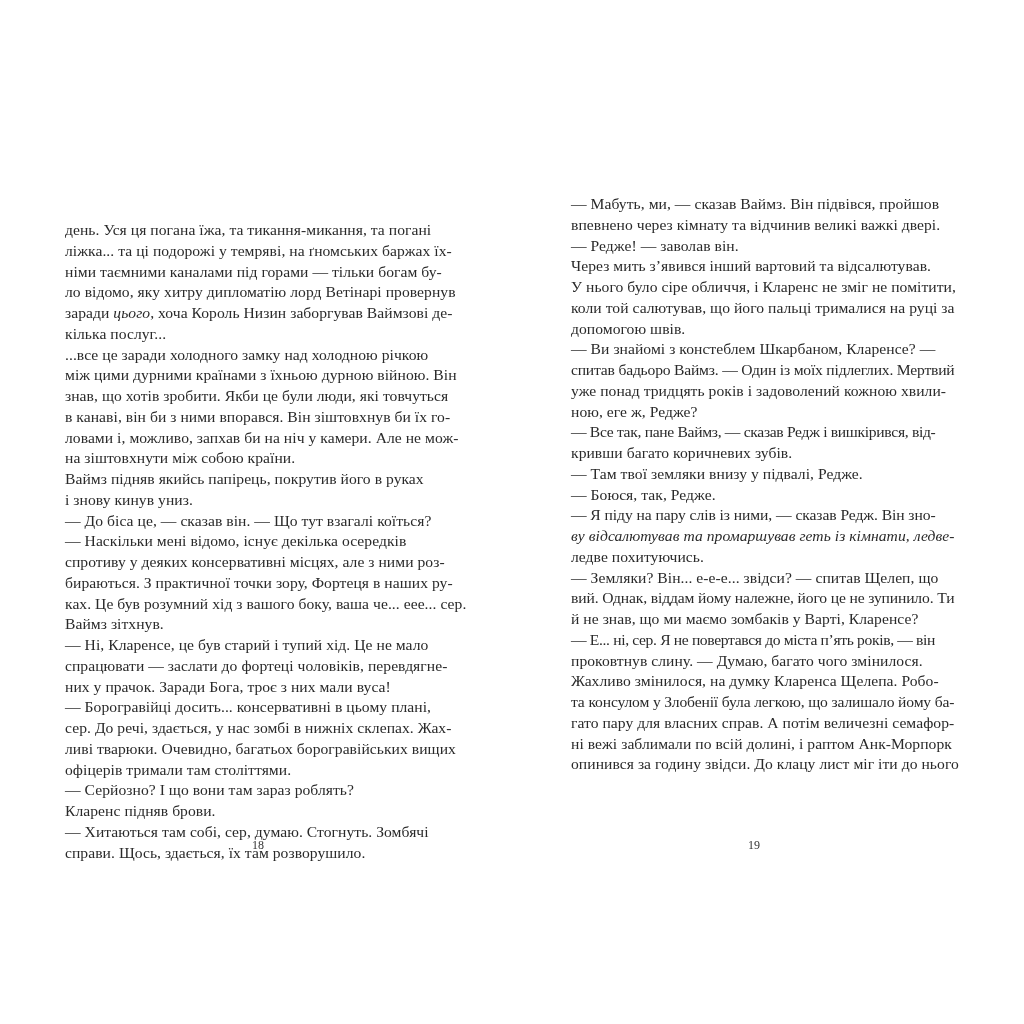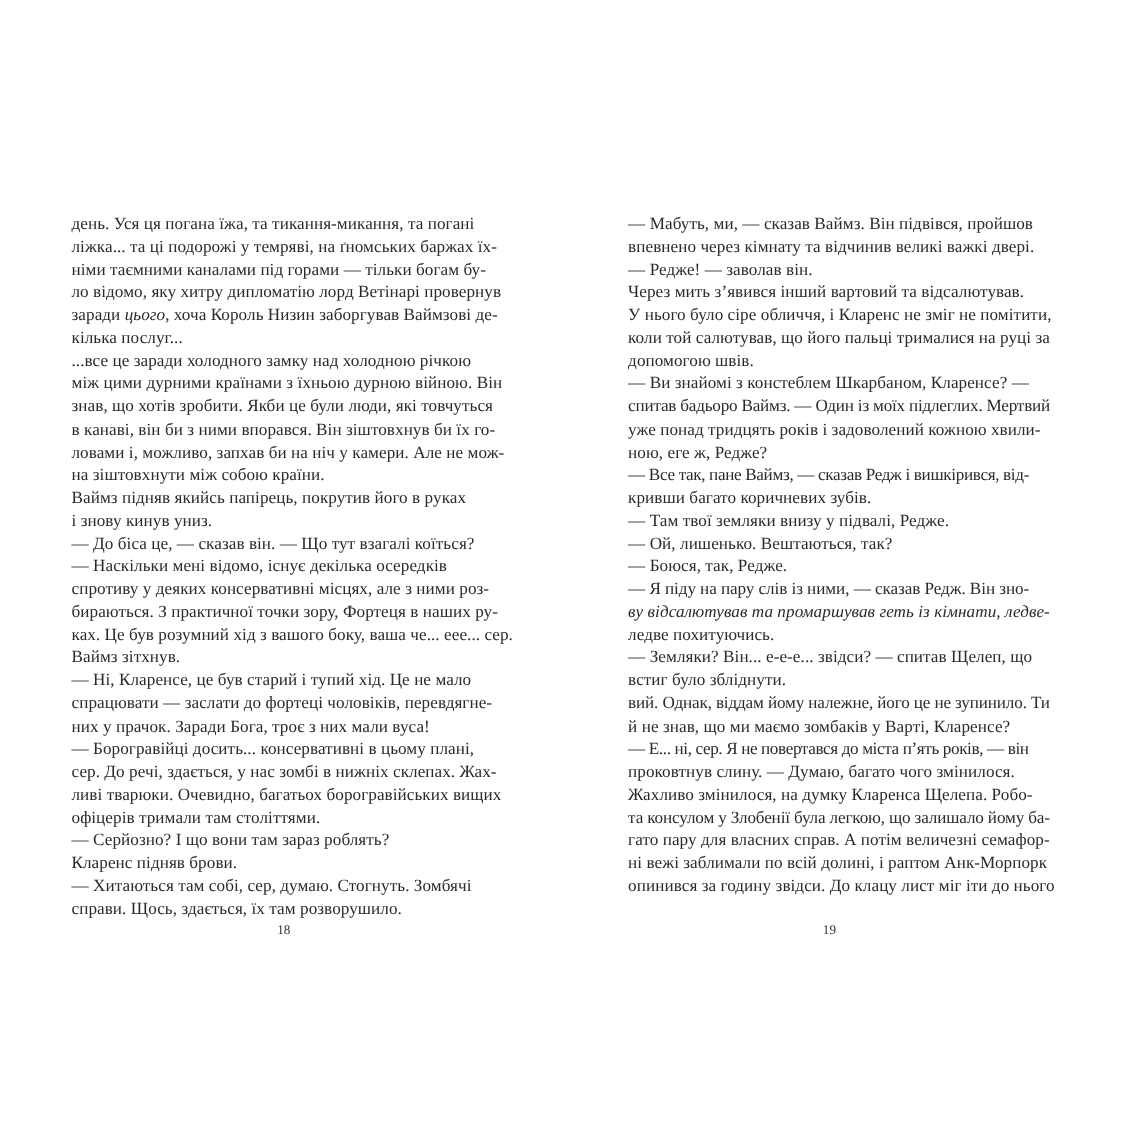--- a/index.html
+++ b/index.html
@@ -26,21 +26,21 @@
     .text-block {
       position: absolute;
       top: 194px;
       font-family: "Liberation Serif", "DejaVu Serif", serif;
       font-size: 15.6px;
       line-height: 20.75px;
       text-align: justify;
       hyphens: manual;
       letter-spacing: 0.05px;
     }
-    .page.left .text-block { left: 65px; width: 413px; }
+    .page.left .text-block { left: 65px; width: 413px; margin-top: 26px; }
     .page.right .text-block { left: 59px; width: 389px; }
 
     .para {
       margin: 0;
       text-indent: 0;
     }
     .ital { font-style: italic; }
 
     .page-number {
       position: absolute;
@@ -103,27 +103,25 @@
       <span class="para line" style="display: block;">У нього було сіре обличчя, і Кларенс не зміг не помітити,</span>
       <span class="para line" style="display: block;">коли той салютував, що його пальці трималися на руці за</span>
       <span class="para line last" style="display: block;">допомогою швів.</span>
       <span class="para line first-indent" style="display: block;">— Ви знайомі з констеблем Шкарбаном, Кларенсе? —</span>
       <span class="para line" style="display: block; letter-spacing: -0.196591px;">спитав бадьоро Ваймз. — Один із моїх підлеглих. Мертвий</span>
       <span class="para line" style="display: block;">уже понад тридцять років і задоволений кожною хвили-</span>
       <span class="para line last" style="display: block;">ною, еге ж, Редже?</span>
       <span class="para line first-indent" style="display: block; letter-spacing: -0.315341px;">— Все так, пане Ваймз, — сказав Редж і вишкірився, від-</span>
       <span class="para line last" style="display: block;">кривши багато коричневих зубів.</span>
       <span class="para line first-indent last" style="display: block;">— Там твої земляки внизу у підвалі, Редже.</span>
-      <span class="para line first-indent last" style="display: block;">— Ой, лишенько. Вештаються, так?</span>
       <span class="para line first-indent last" style="display: block;">— Боюся, так, Редже.</span>
       <span class="para line first-indent" style="display: block; letter-spacing: -0.0702546px;">— Я піду на пару слів із ними, — сказав Редж. Він зно-</span>
       <span class="para line" style="display: block; font-style: italic;">ву відсалютував та промаршував геть із кімнати, ледве-</span>
       <span class="para line last" style="display: block;">ледве похитуючись.</span>
       <span class="para line first-indent" style="display: block;">— Земляки? Він... е-е-е... звідси? — спитав Щелеп, що</span>
-      <span class="para line last" style="display: block;">встиг було зблід­нути.</span>
       <span class="para line" style="display: block; letter-spacing: -0.137891px;">вий. Однак, віддам йому належне, його це не зупинило. Ти</span>
       <span class="para line last" style="display: block;">й не знав, що ми маємо зомбаків у Варті, Кларенсе?</span>
       <span class="para line first-indent" style="display: block; letter-spacing: -0.347669px;">— Е... ні, сер. Я не повертався до міста п’ять років, — він</span>
       <span class="para line last" style="display: block;">проковтнув слину. — Думаю, багато чого змінилося.</span>
       <span class="para line first-indent" style="display: block;">Жахливо змінилося, на думку Кларенса Щелепа. Робо-</span>
       <span class="para line" style="display: block; letter-spacing: -0.14096px;">та консулом у Злобенії була легкою, що залишало йому ба-</span>
       <span class="para line" style="display: block;">гато пару для власних справ. А потім величезні семафор-</span>
       <span class="para line" style="display: block;">ні вежі заблимали по всій долині, і раптом Анк-Морпорк</span>
       <span class="para line" style="display: block;">опинився за годину звідси. До клацу лист міг іти до нього</span>
     </div>

